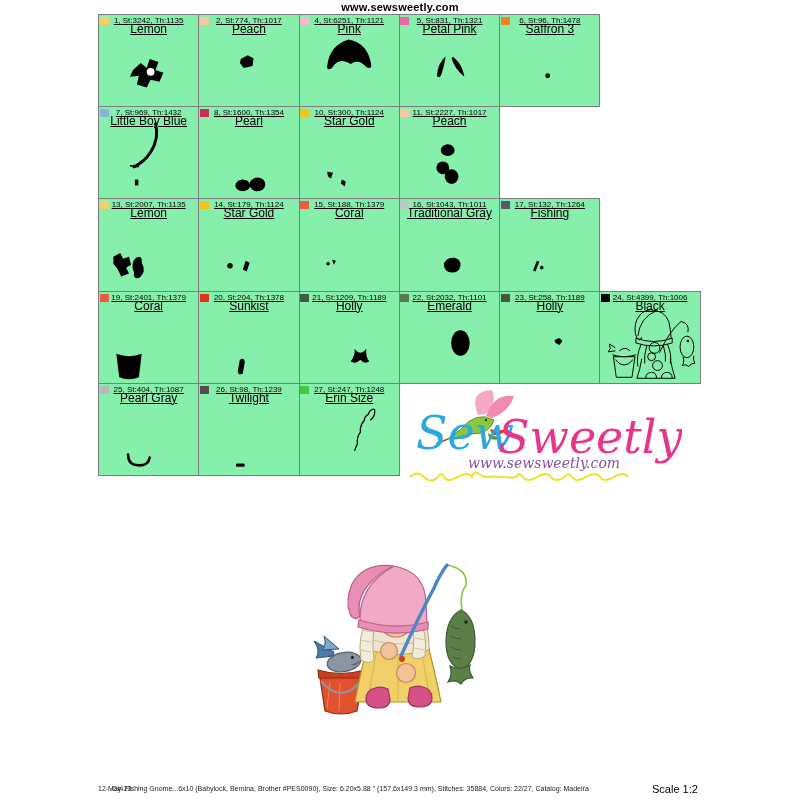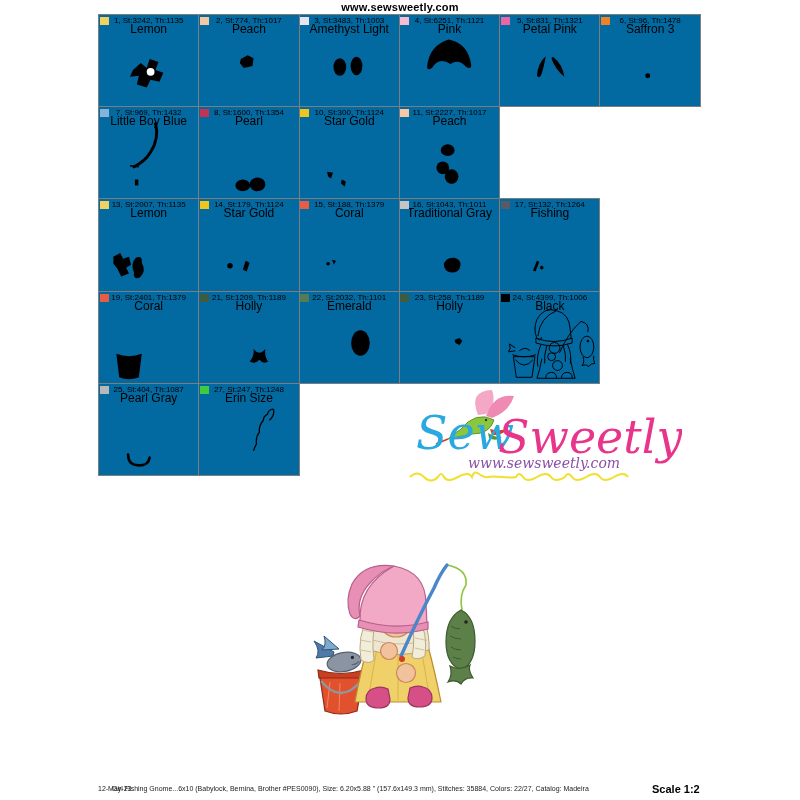--- a/index.html
+++ b/index.html
@@ -1,30 +1,30 @@
 <!DOCTYPE html>
 <html><head>
 <meta charset="utf-8">
 <style>
   html,body{margin:0;padding:0;background:#fff;}
   body{width:800px;height:800px;position:relative;font-family:"Liberation Sans",sans-serif;color:#000;overflow:hidden;}
   #site-header{position:absolute;top:1px;left:0;width:800px;text-align:center;font-size:11px;font-weight:bold;letter-spacing:.2px;}
   #grid{position:absolute;left:98px;top:14px;}
   .grid-row{display:flex;}
-  .cell{width:101.3px;height:93.2px;border:1px solid #7d7d7d;margin-right:-1px;margin-bottom:-1px;position:relative;box-sizing:border-box;background:#0369a1;}
+  .cell{width:101.3px;height:93.2px;border:1px solid #7d7d7d;margin-right:-1px;margin-bottom:-1px;position:relative;box-sizing:border-box;background:#86efac;text-decoration:underline;}
   .swatch{position:absolute;left:.5px;top:2px;width:9px;height:8px;}
   .l1{margin-top:1px;text-align:center;font-size:8px;line-height:9px;white-space:nowrap;}
   .l2{text-align:center;font-size:12px;line-height:9px;white-space:nowrap;}
   .cell svg{position:absolute;left:0;top:0;width:100%;height:100%;}
   #logo{position:absolute;left:402px;top:386px;width:280px;height:98px;}
   #gnome{position:absolute;left:298px;top:552px;width:204px;height:186px;}
   #footer{position:absolute;left:0;top:783px;width:800px;height:14px;font-size:7px;color:#222;}
   #footer .f-date{position:absolute;left:98px;top:2px;white-space:nowrap;}
   #footer .f-info{position:absolute;left:112px;top:2px;white-space:nowrap;}
-  #footer .f-scale{position:absolute;left:652px;top:0;font-size:11px;font-weight:bold;color:#000;white-space:nowrap;}
+  #footer .f-scale{position:absolute;left:652px;top:0;font-size:11px;font-weight:normal;color:#000;white-space:nowrap;}
 </style>
 </head>
 <body>
 
 <div id="site-header">www.sewsweetly.com</div>
 
 <div id="grid">
     <div class="grid-row">
       <div class="cell">
         <span class="swatch" style="background:#f0d264"></span>
@@ -41,31 +41,20 @@
         <span class="swatch" style="background:#f4c8a2"></span>
         <div class="l1">2, St:774, Th:1017</div>
         <div class="l2">Peach</div>
         <svg viewBox="0 0 100 93">
           <g fill="#000">
             <path d="M42 45 l7 -4 6 3 -1 8 -9 2 -4 -5 z"></path>
           </g>
         </svg>
       </div>
       <div class="cell">
-        <span class="swatch" style="background:#e9e2ef"></span>
-        <div class="l1">3, St:3483, Th:1003</div>
-        <div class="l2">Amethyst Light</div>
-        <svg viewBox="0 0 100 93">
-          <g fill="#000">
-            <ellipse cx="40" cy="53" rx="6.5" ry="9"></ellipse>
-            <ellipse cx="57" cy="52" rx="6" ry="9.5"></ellipse>
-          </g>
-        </svg>
-      </div>
-      <div class="cell">
         <span class="swatch" style="background:#f7bcd2"></span>
         <div class="l1">4, St:6251, Th:1121</div>
         <div class="l2">Pink</div>
         <svg viewBox="0 0 100 93">
           <g fill="#000">
             <path d="M27 53 Q29 31 49 25 Q69 29 72 51 Q72 56 67 53 Q59 44 51 50 Q39 42 32 54 Q27 57 27 53 Z"></path>
           </g>
         </svg>
       </div>
       <div class="cell">
@@ -195,20 +184,30 @@
       </div>
     </div>
     <div class="grid-row">
       <div class="cell">
         <span class="swatch" style="background:#ea5b43"></span>
         <div class="l1">19, St:2401, Th:1379</div>
         <div class="l2">Coral</div>
         <svg viewBox="0 0 100 93">
           <g fill="#000">
             <path d="M17 63 q13 5 26 0 l-3 24 q-10 4 -20 0 z"></path>
+          </g>
+        </svg>
+      </div>
+      <div class="cell">
+        <span class="swatch" style="background:#de3418"></span>
+        <div class="l1">20, St:204, Th:1378</div>
+        <div class="l2">Sunkist</div>
+        <svg viewBox="0 0 100 93">
+          <g fill="#000">
+            <path d="M41 69 q5 -3 5 3 l-2 11 q-5 3 -5 -3 z"></path>
           </g>
         </svg>
       </div>
       <div class="cell">
         <span class="swatch" style="background:#3f5c41"></span>
         <div class="l1">21, St:1209, Th:1189</div>
         <div class="l2">Holly</div>
         <svg viewBox="0 0 100 93">
           <g fill="#000">
             <path d="M51 71 q5 -6 4 -13 q3 4 6 4 q3 0 6 -4 q-1 8 3 13 q-5 3 -9 -2 q-5 5 -10 2 z"></path>
@@ -263,20 +262,30 @@
       </div>
     </div>
     <div class="grid-row">
       <div class="cell">
         <span class="swatch" style="background:#b8b8b8"></span>
         <div class="l1">25, St:404, Th:1087</div>
         <div class="l2">Pearl Gray</div>
         <svg viewBox="0 0 100 93">
           <g>
             <path d="M29 72 q0 11 11 11 q10 0 11 -8" fill="none" stroke="#000" stroke-width="2.6" stroke-linecap="round"></path>
+          </g>
+        </svg>
+      </div>
+      <div class="cell">
+        <span class="swatch" style="background:#4f4f52"></span>
+        <div class="l1">26, St:98, Th:1239</div>
+        <div class="l2">Twilight</div>
+        <svg viewBox="0 0 100 93">
+          <g fill="#000">
+            <rect x="37" y="81" width="9" height="3.5" rx="1.5"></rect>
           </g>
         </svg>
       </div>
       <div class="cell">
         <span class="swatch" style="background:#3ecc3e"></span>
         <div class="l1">27, St:247, Th:1248</div>
         <div class="l2">Erin Size</div>
         <svg viewBox="0 0 100 93">
           <g fill="none" stroke="#000" stroke-width="1.3">
             <path d="M73 26 q-3 1 -4 5 q-4 2 -4 6 q-5 6 -4 12 q-4 5 -3 12 q-2 4 -3 7"></path>

